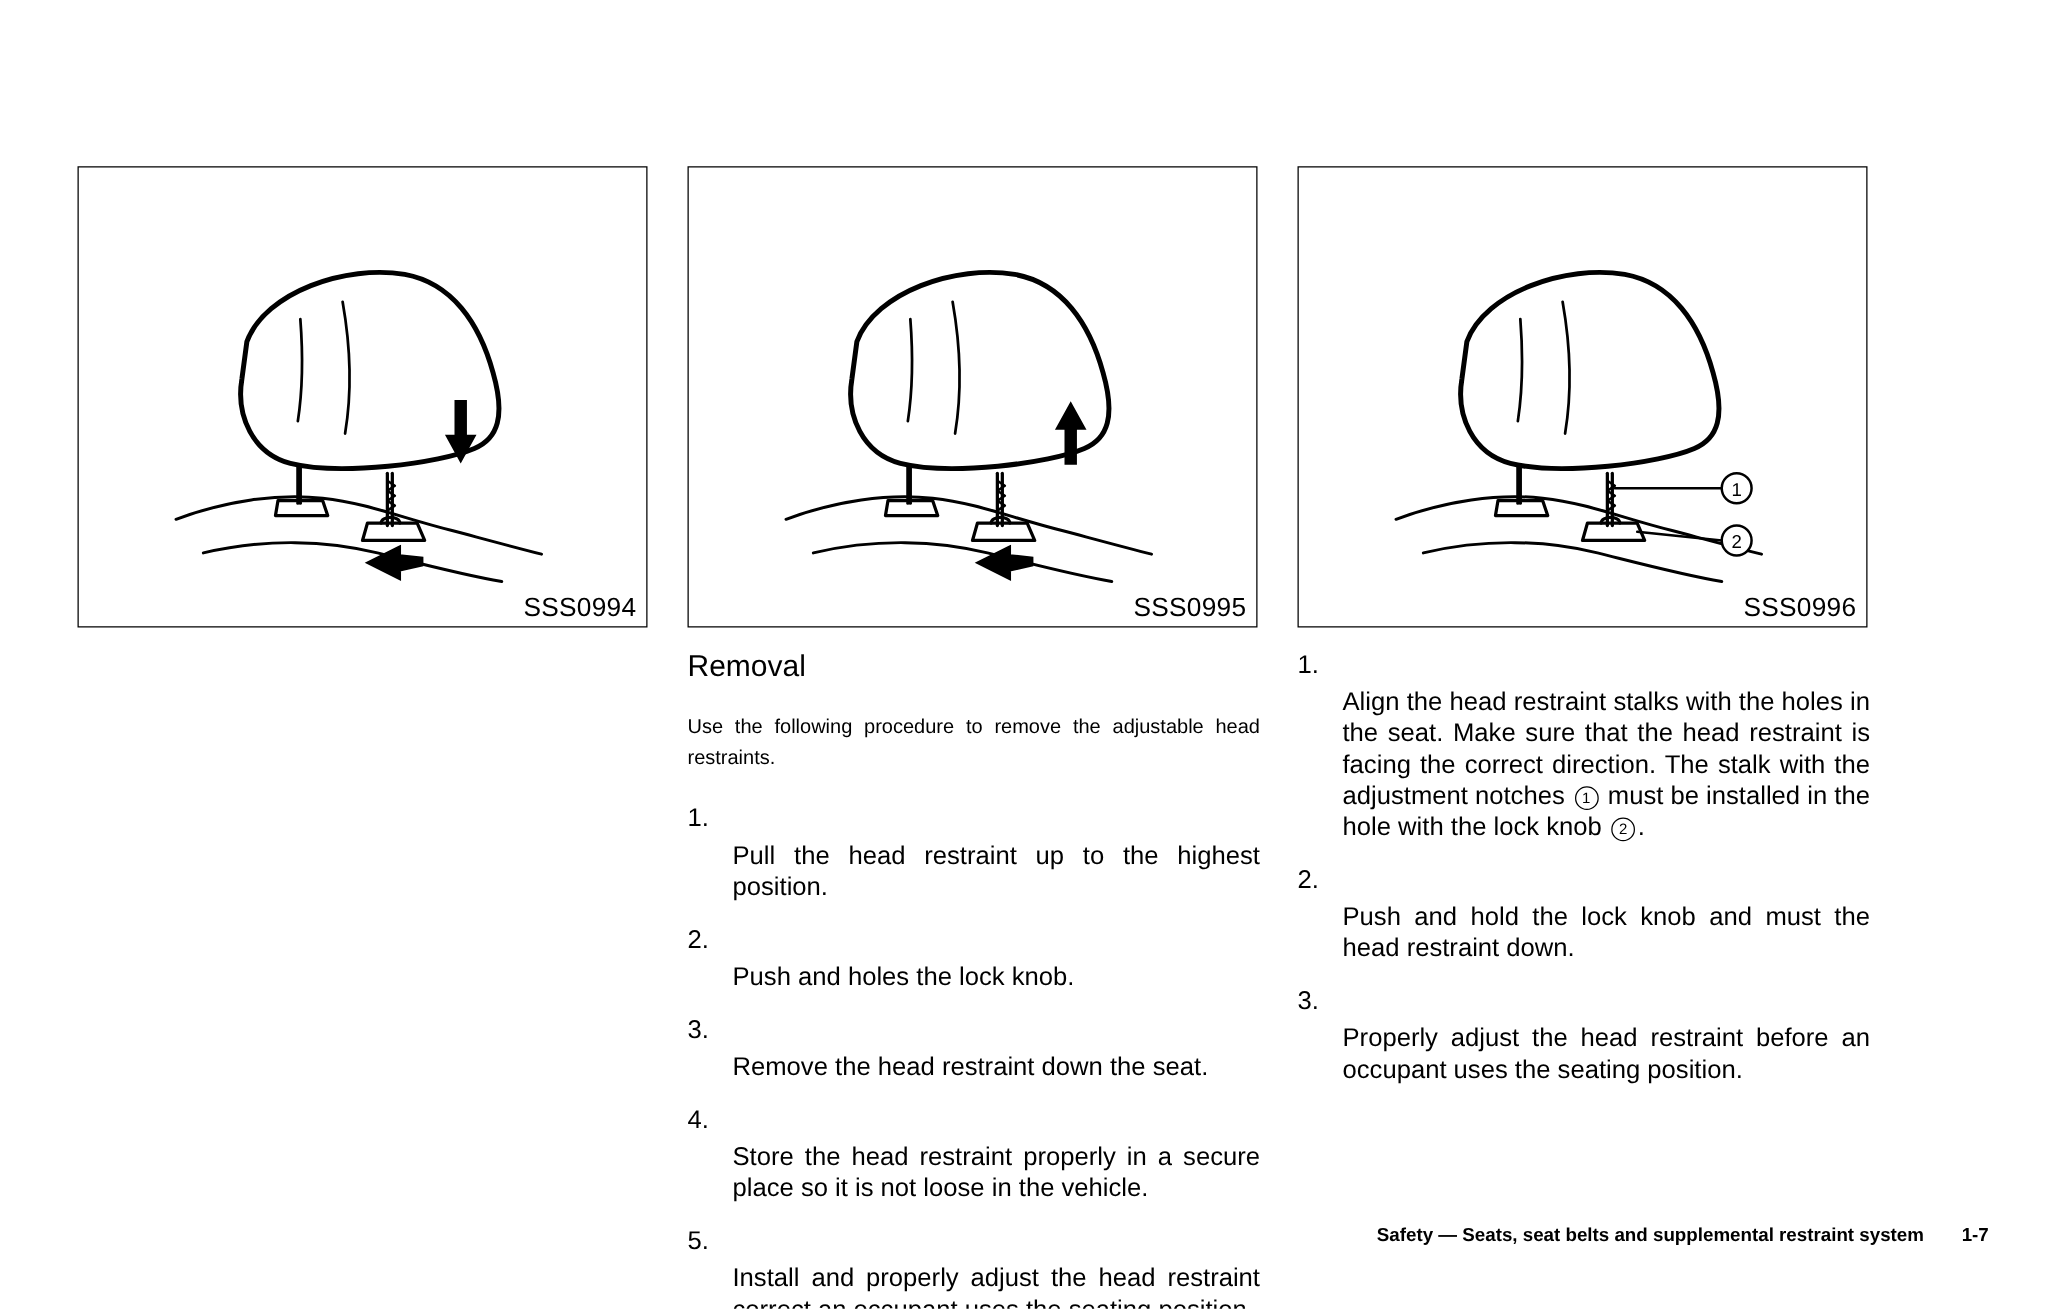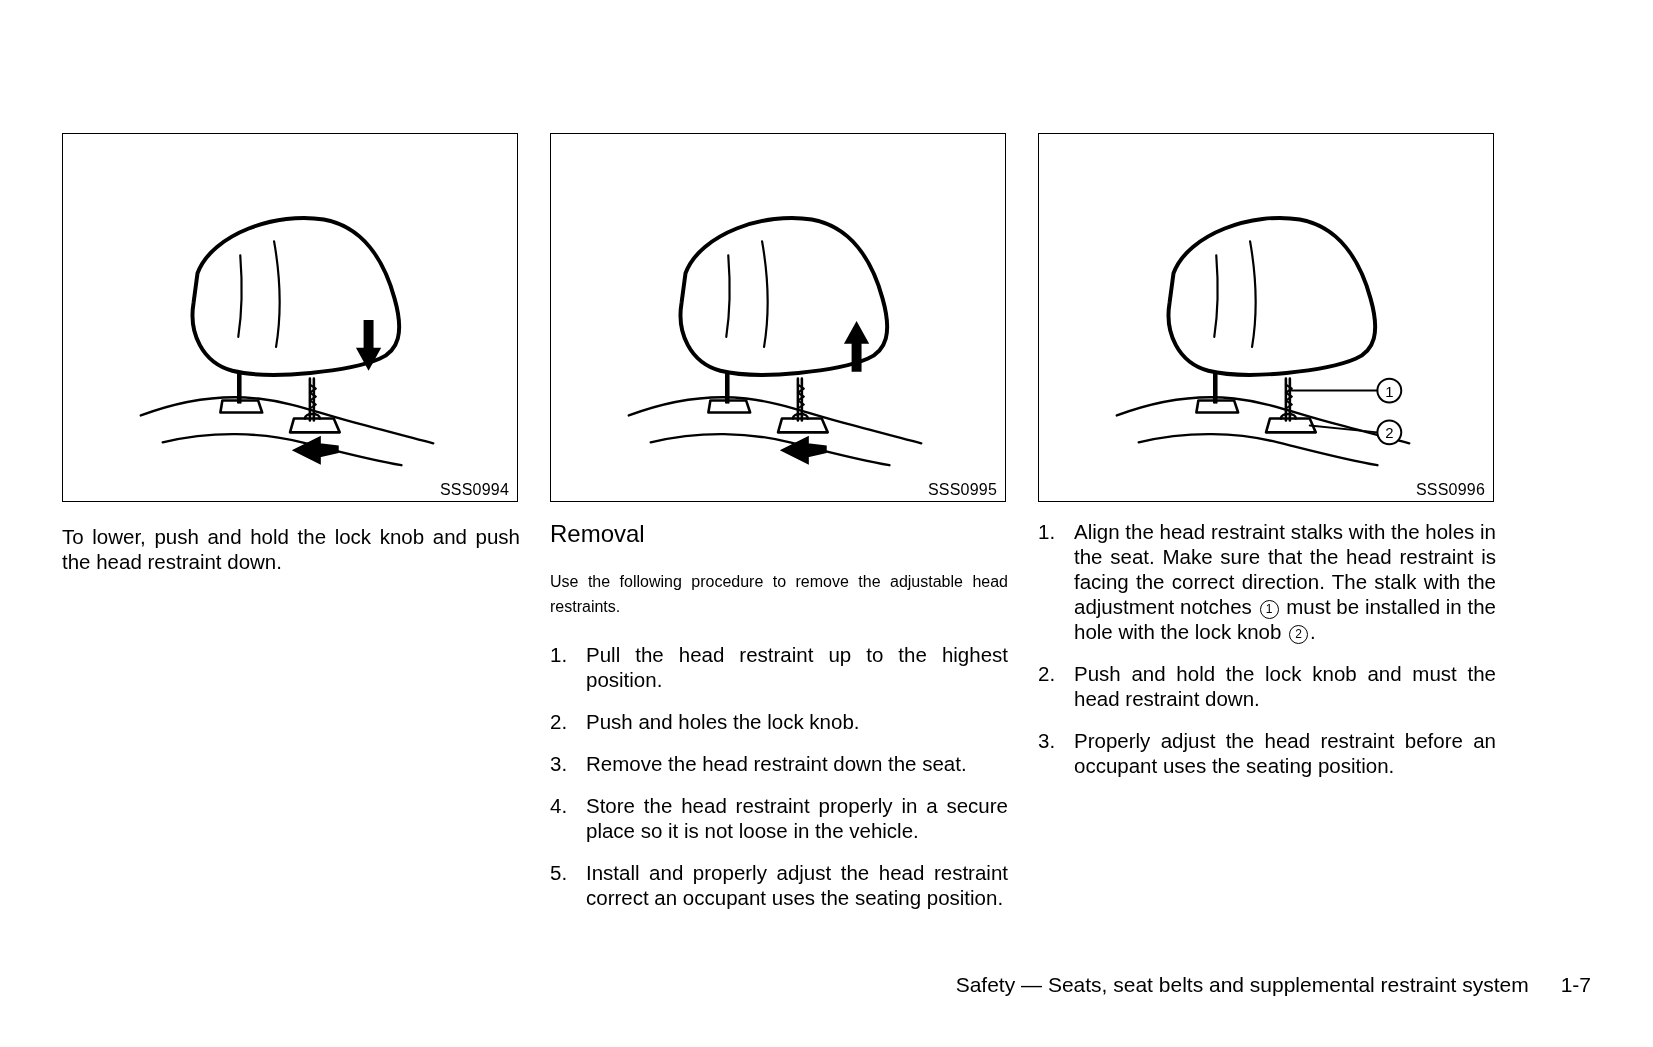--- a/index.html
+++ b/index.html
@@ -44,21 +44,21 @@
   }
   .figure svg {
     display: block;
     width: 100%;
     height: 100%;
   }
   .fig-code {
     position: absolute;
     right: 8px;
     bottom: 2px;
-    font-size: 16px;
+    font-size: 21px;
     letter-spacing: 0.2px;
     font-family: "Liberation Sans", sans-serif;
   }
   .body-text {
     font-size: 20.5px;
     line-height: 25px;
     text-align: justify;
     margin-top: 22px;
   }
   .section-heading {
@@ -85,39 +85,40 @@
     margin-top: 17px;
   }
   ol.steps li .num {
     width: 36px;
     flex: 0 0 36px;
     text-align: left;
   }
   ol.steps li .txt {
     flex: 1;
     text-align: justify;
+    margin-top: 30px;
   }
   .circnum {
     display: inline-block;
     width: 17px;
     height: 17px;
     border: 1.4px solid #000;
     border-radius: 50%;
     font-size: 12px;
     line-height: 16px;
     text-align: center;
     vertical-align: 1px;
     margin: 0 2px;
   }
   .footer {
     position: absolute;
     right: 62px;
     bottom: 50px;
-    font-size: 21px;
-    font-weight: normal;
+    font-size: 15px;
+    font-weight: bold;
     white-space: nowrap;
   }
   .footer .pg {
     margin-left: 26px;
   }
 </style>
 </head>
 <body>
 
 <div class="page">
@@ -153,21 +154,20 @@
           <g>
             <path d="M303 188 L 303 216 L 296 216 L 307 236 L 318 216 L 311 216 L 311 188 Z" fill="#000" stroke="#000" stroke-width="2"></path>
           </g>
 
           <g>
             <path d="M258 305 L 232 318 L 258 331 L 258 324 L 276 320 L 276 314 L 258 312 Z" fill="#000" stroke="#000" stroke-width="2"></path>
           </g>
         </svg>
         <div class="fig-code">SSS0994</div>
       </div>
-      <div class="body-text">To lower, push and hold the lock knob and push the head restraint down.</div>
     </div>
 
     <div class="column">
       <div class="figure">
         <svg viewBox="0 0 456 369" xmlns="http://www.w3.org/2000/svg">
           <g fill="none" stroke="#000" stroke-width="2.6" stroke-linejoin="round" stroke-linecap="round">
             <path d="M135 140 C 150 100, 215 78, 262 86 C 300 93, 322 125, 333 165 C 343 200, 337 218, 318 226 C 290 238, 210 248, 170 238 C 140 230, 126 200, 131 170 Z" stroke-width="4"></path>
             <path d="M178 122 C 180 148, 180 178, 176 204" stroke-width="2.2"></path>
             <path d="M212 108 C 218 142, 220 178, 214 214" stroke-width="2.2"></path>
             <path d="M178 240 L 178 270"></path>

